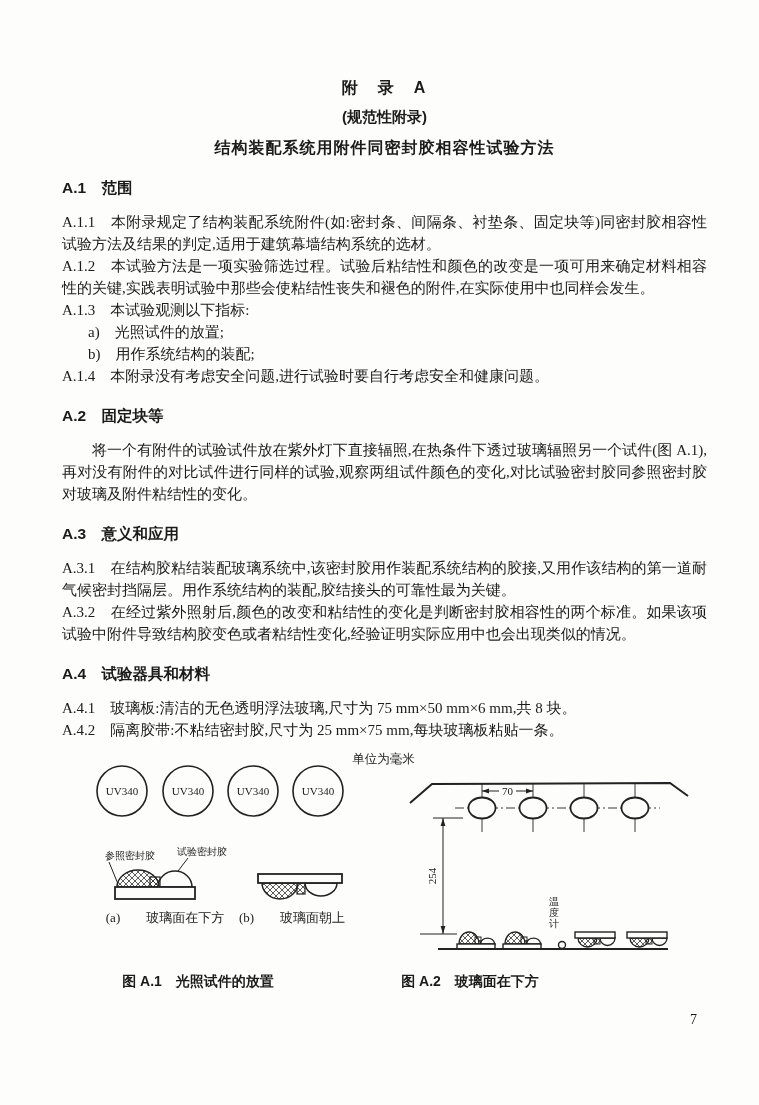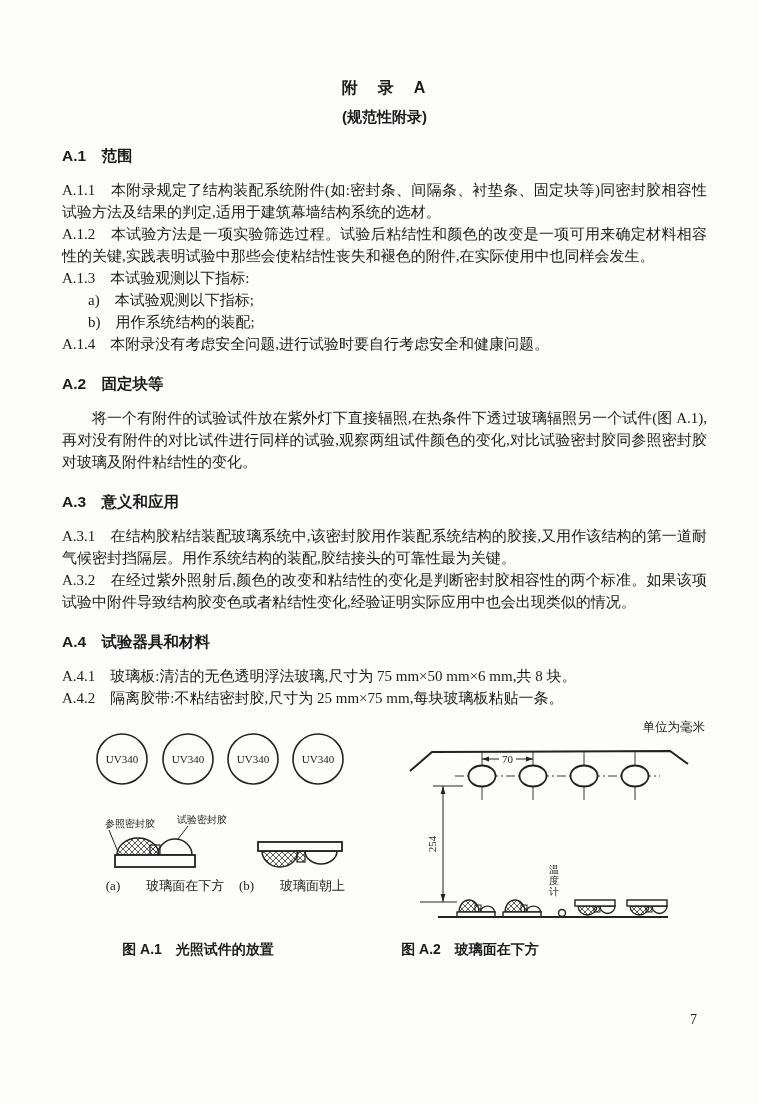--- a/index.html
+++ b/index.html
@@ -12,49 +12,50 @@
     font-family:"Liberation Serif",serif;}
   .title-block{margin-top:36px;text-align:center;font-family:"Liberation Sans",sans-serif;font-weight:bold;}
   .title-appendix{font-size:16px;letter-spacing:2px;}
   .title-sub{font-size:15px;margin-top:9px;}
   .title-name{font-size:16px;margin-top:11px;letter-spacing:1px;}
   h4.sec{font-family:"Liberation Sans",sans-serif;font-size:15.5px;font-weight:bold;margin:19px 0 12px;}
   p.body{font-size:15px;line-height:22px;margin:0;text-align:justify;}
   p.ind{text-indent:2em;}
   ul.obs{list-style:none;margin:0;padding:0 0 0 26px;}
   ul.obs li{font-size:15px;line-height:22px;}
-  .units-note{text-align:right;font-size:12.5px;margin-top:10px;padding-right:2px;}
+  .units-note{text-align:center;font-size:12.5px;margin-top:10px;padding-right:2px;}
   .figures{position:relative;height:252px;margin:0 -52px 0 -62px;}
   .fig-svg{position:absolute;}
   #fig-a1{left:78px;top:-4px;}
   #fig-a2{left:405px;top:-22px;}
   .fig-caption{position:absolute;top:205px;font-family:"Liberation Sans",sans-serif;
     font-weight:bold;font-size:14px;text-align:center;}
   #cap-a1{left:78px;width:240px;}
   #cap-a2{left:345px;width:250px;}
   .page-number{position:absolute;right:62px;top:1012px;font-size:14px;}
   svg text{font-family:"Liberation Serif",serif;fill:#1b1b1b;}
 </style>
 </head>
 <body>
 
 <div class="page">
 
 
   <div class="title-block">
     <div class="title-appendix">附　录　A</div>
     <div class="title-sub">(规范性附录)</div>
+    <div class="title-name">结构装配系统用附件同密封胶相容性试验方法</div>
   </div>
 
   <h4 class="sec">A.1　范围</h4>
   <p class="body">A.1.1　本附录规定了结构装配系统附件(如:密封条、间隔条、衬垫条、固定块等)同密封胶相容性试验方法及结果的判定,适用于建筑幕墙结构系统的选材。</p>
   <p class="body">A.1.2　本试验方法是一项实验筛选过程。试验后粘结性和颜色的改变是一项可用来确定材料相容性的关键,实践表明试验中那些会使粘结性丧失和褪色的附件,在实际使用中也同样会发生。</p>
   <p class="body">A.1.3　本试验观测以下指标:</p>
   <ul class="obs">
-    <li>a)　本试验观测以下指标;</li>
+    <li>a)　光照试件的放置;</li>
     <li>b)　用作系统结构的装配;</li>
   </ul>
   <p class="body">A.1.4　本附录没有考虑安全问题,进行试验时要自行考虑安全和健康问题。</p>
 
   <h4 class="sec">A.2　固定块等</h4>
   <p class="body ind">将一个有附件的试验试件放在紫外灯下直接辐照,在热条件下透过玻璃辐照另一个试件(图 A.1),再对没有附件的对比试件进行同样的试验,观察两组试件颜色的变化,对比试验密封胶同参照密封胶对玻璃及附件粘结性的变化。</p>
 
   <h4 class="sec">A.3　意义和应用</h4>
   <p class="body">A.3.1　在结构胶粘结装配玻璃系统中,该密封胶用作装配系统结构的胶接,又用作该结构的第一道耐气候密封挡隔层。用作系统结构的装配,胶结接头的可靠性最为关键。</p>
   <p class="body">A.3.2　在经过紫外照射后,颜色的改变和粘结性的变化是判断密封胶相容性的两个标准。如果该项试验中附件导致结构胶变色或者粘结性变化,经验证明实际应用中也会出现类似的情况。</p>

